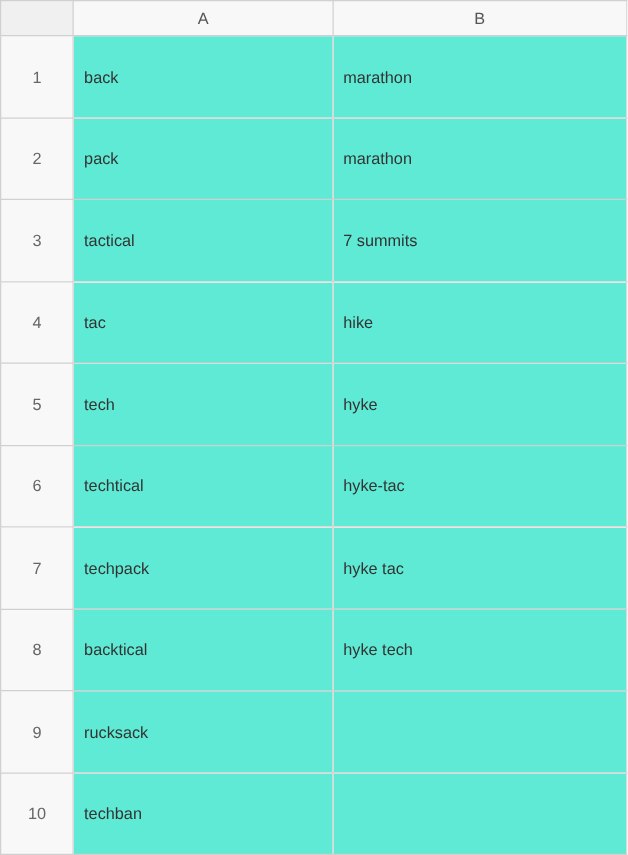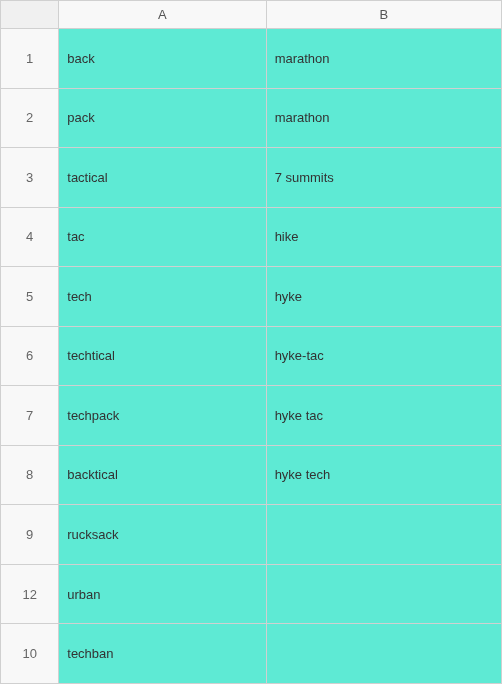--- a/index.html
+++ b/index.html
@@ -127,23 +127,18 @@
         <td class="row-num">8</td>
         <td class="col-a">backtical</td>
         <td class="col-b">hyke tech</td>
       </tr>
       <tr>
         <td class="row-num">9</td>
         <td class="col-a">rucksack</td>
         <td class="col-b"></td>
       </tr>
       <tr>
-        <td class="row-num">12</td>
-        <td class="col-a">urban</td>
-        <td class="col-b"></td>
-      </tr>
-      <tr>
         <td class="row-num">10</td>
         <td class="col-a">techban</td>
         <td class="col-b"></td>
       </tr>
     </tbody>
 </table>
 
 </body></html>

